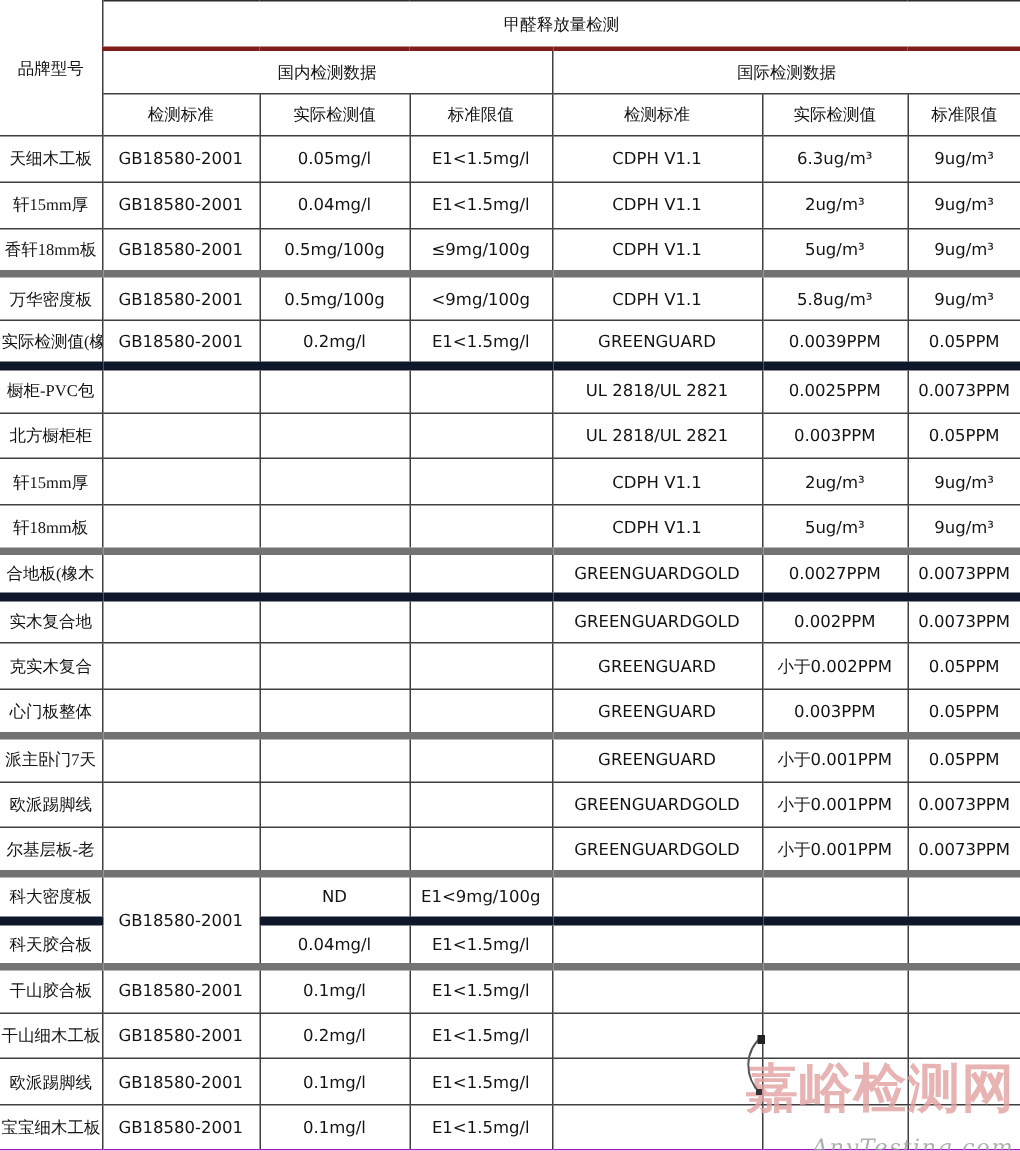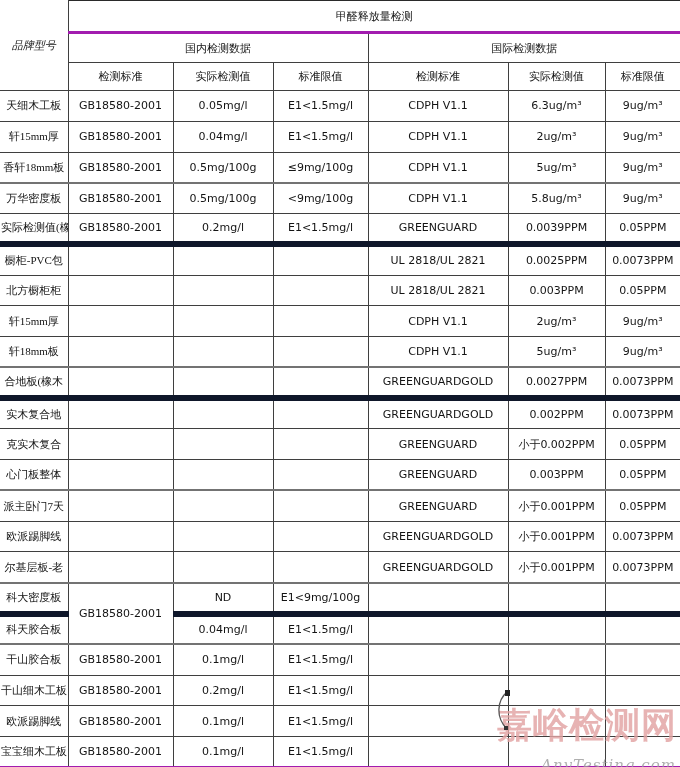--- a/index.html
+++ b/index.html
@@ -24,27 +24,27 @@
     vertical-align:middle;
     padding:0 1px;
     overflow:hidden;
     white-space:nowrap;
   }
   thead th{font-weight:400;}
   tr.rA{height:32px;}
   tr.rB{height:30px;}
   tr.rC{height:28px;}
   tbody tr{height:30.77px;}
-  th.brand{border-left:none;border-top:none;font-style:italic;}
+  th.brand{border-left:none;border-top:none;}
   td.label{border-left:none;font-family:Liberation Serif, serif;}
   tr.rA th.main-title{border-top:1px solid #2a2a2a;}
-  tr.rB th{border-top:3px solid #a21caf;}
+  tr.rB th{border-top:3px solid #7f1d1d;}
   td.last-col,th.last-col{border-right:none;margin-left:24px;}
   tbody tr:last-child td{border-bottom:2px solid #a21caf;}
-  tr.thick td{border-top:2px solid #737373;}
+  tr.thick td{border-top:5px solid #737373;}
   tr.gray td{border-top:6px solid #0f172a;}
   
   .wm-cn{
     position:absolute;right:3px;top:702px;
     font-size:35px;font-weight:700;letter-spacing:1px;
     opacity:.82;pointer-events:none;z-index:5;white-space:nowrap;
   }
   .wm-en{
     position:absolute;right:4px;top:736px;
     font-family:"DejaVu Serif","Liberation Serif",serif;

